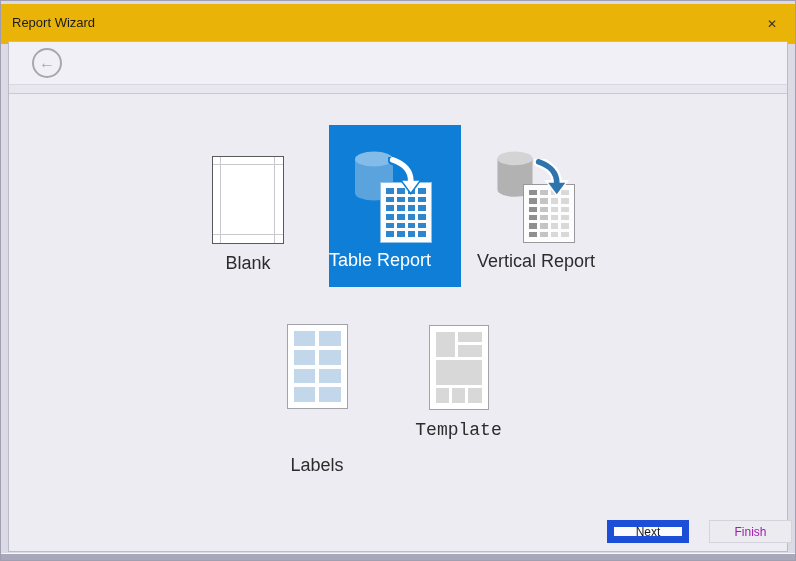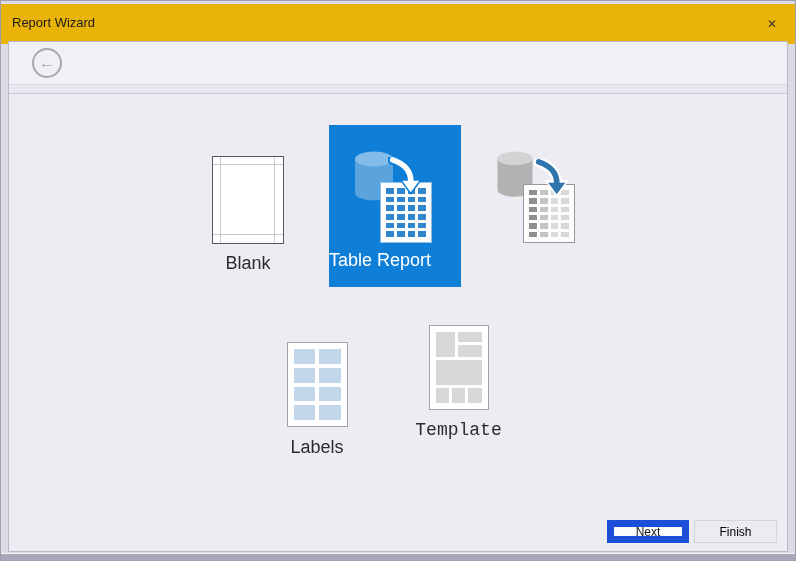--- a/index.html
+++ b/index.html
@@ -58,21 +58,21 @@
   .template-page .bar1{flex:10;background:#d8d8d8;}
   .template-page .bar2{flex:12;background:#d8d8d8;}
   .template-page .row2{height:25px;background:#d8d8d8;}
   .template-page .row3{display:flex;gap:3px;height:15px;}
   .template-page .c1,.template-page .c2{width:13px;background:#d8d8d8;}
   .template-page .c3{flex:1;background:#d8d8d8;}
   
   .btn{position:absolute;top:426px;height:23px;box-sizing:border-box;font-size:12px;font-family:inherit;
     display:flex;align-items:center;justify-content:center;cursor:pointer;}
   .btn-next{left:598px;width:82px;background:#fbfbfd;border:7px solid #1d4ed8;color:#1b1b1b;}
-  .btn-finish{left:685px;width:83px;background:#ebebf0;border:1px solid #d5d4de;color:#000000;cursor:default;}
+  .btn-finish{left:700px;width:83px;background:#ebebf0;border:1px solid #d5d4de;color:#a21caf;cursor:default;}
 </style>
 </head>
 <body>
 
 <div class="window">
   <div class="titlebar">
     <div class="title">Report Wizard</div>
     <div class="close-btn">
       <span>✕</span>
     </div>
@@ -167,23 +167,24 @@
               <div class="cell"></div>
               <div class="cell"></div>
             </div>
           <svg class="arrow" viewBox="0 0 36 40">
             <path d="M4 3 C 16 7, 23 15, 23 25" fill="none" stroke="#ffffff" stroke-width="11" stroke-linecap="round"></path>
             <polygon points="10,22 36,22 23,40" fill="#ffffff"></polygon>
             <path d="M4 3 C 16 7, 23 15, 23 25" fill="none" stroke="#2f74ad" stroke-width="6" stroke-linecap="round"></path>
             <polygon points="14,25 32,25 23,37" fill="#2f74ad"></polygon>
           </svg>
         </div>
-      </div>
-
-      <div class="option" style="left:237px;top:248px;width:142px;">
+        <div class="option-label" style="position:absolute;left:0;right:0;top:104px;text-align:center;">Vertical Report</div>
+      </div>
+
+      <div class="option" style="left:237px;top:230px;width:142px;gap:36px;">
         <div class="labels-page">
             <div class="cell"></div>
             <div class="cell"></div>
             <div class="cell"></div>
             <div class="cell"></div>
             <div class="cell"></div>
             <div class="cell"></div>
             <div class="cell"></div>
             <div class="cell"></div>
           </div>

